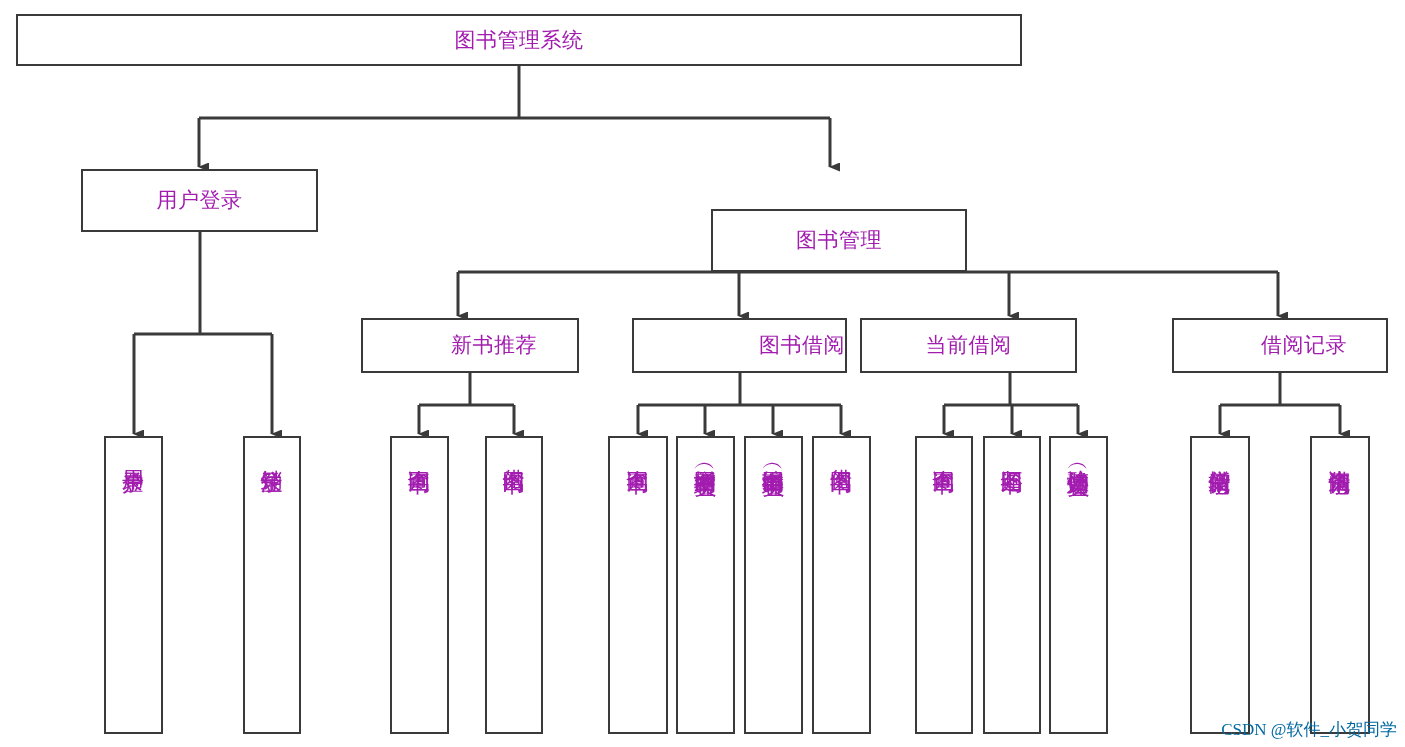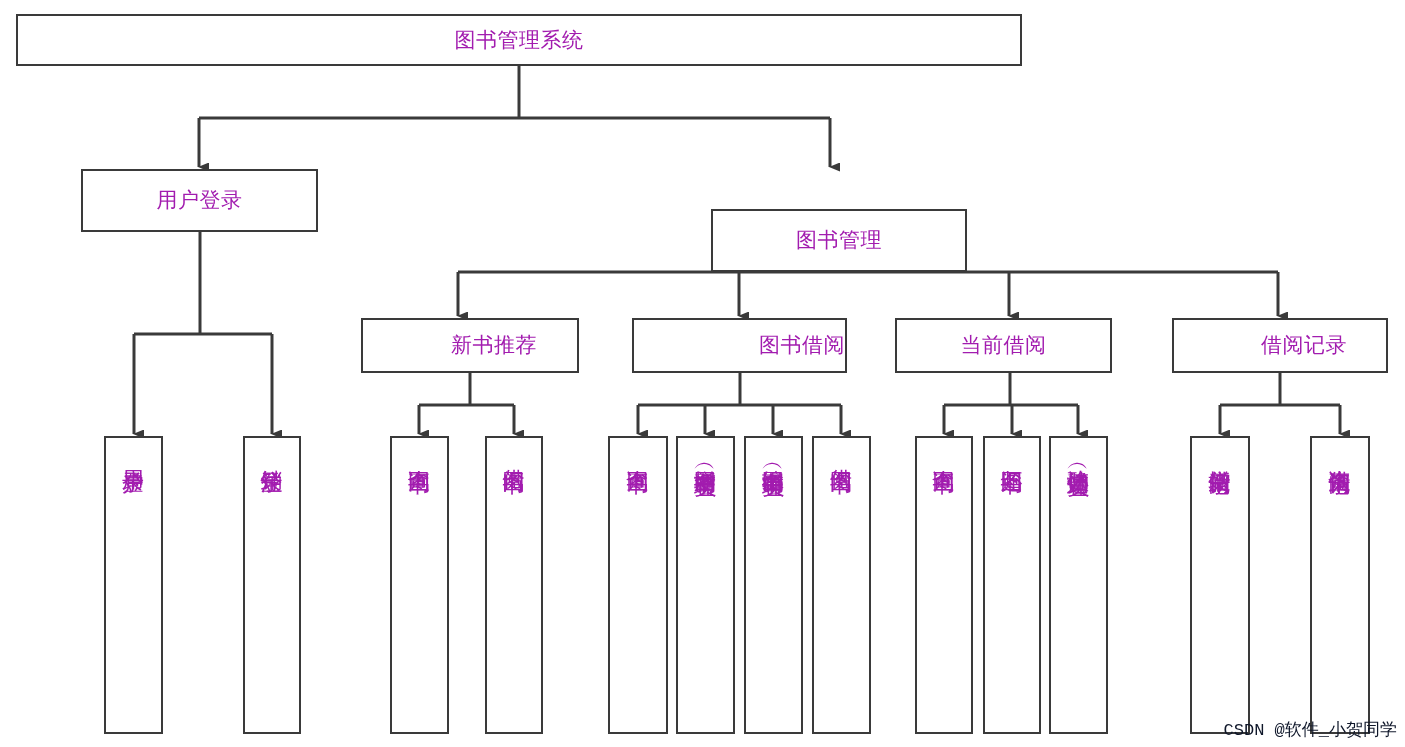--- a/index.html
+++ b/index.html
@@ -56,24 +56,24 @@
     text-orientation: upright;
     font-size: 22px;
     line-height: 1.05;
     letter-spacing: 1px;
   }
   #watermark {
     position: absolute;
     right: 8px;
     bottom: 6px;
     font-size: 17px;
-    color: #0f172a;
+    color: #0369a1;
     z-index: 9;
     white-space: nowrap;
-    font-family: Liberation Mono, monospace;
+    font-family: Liberation Serif, serif;
   }
 </style>
 </head>
 <body>
 
 <div id="diagram-root">
 
   <svg class="edges" viewBox="0 0 1405 747" xmlns="http://www.w3.org/2000/svg">
     <defs>
       <marker id="arrowhead" markerWidth="9" markerHeight="11" refX="4.5" refY="10" orient="auto" markerUnits="userSpaceOnUse">
@@ -127,21 +127,21 @@
   <div class="node horiz" style="left: 711px; top: 169px; width: 256px; height: 63px; margin-top: 40px;">
     <span class="label">图书管理</span>
   </div>
 
   <div class="node horiz" style="left: 361px; top: 318px; width: 218px; height: 55px; padding-left: 48px;">
     <span class="label">新书推荐</span>
   </div>
   <div class="node horiz" style="left: 632px; top: 318px; width: 215px; height: 55px; justify-content: flex-end;">
     <span class="label">图书借阅</span>
   </div>
-  <div class="node horiz" style="left: 895px; top: 318px; width: 217px; height: 55px;">
+  <div class="node horiz" style="left: 860px; top: 318px; width: 217px; height: 55px;">
     <span class="label">当前借阅</span>
   </div>
   <div class="node horiz" style="left: 1172px; top: 318px; width: 216px; height: 55px; padding-left: 48px;">
     <span class="label">借阅记录</span>
   </div>
 
   <div class="node vert" style="left: 104px; top: 436px; width: 59px; height: 298px;">
     <span class="label">用户登录</span>
   </div>
   <div class="node vert" style="left: 243px; top: 436px; width: 58px; height: 298px;">

